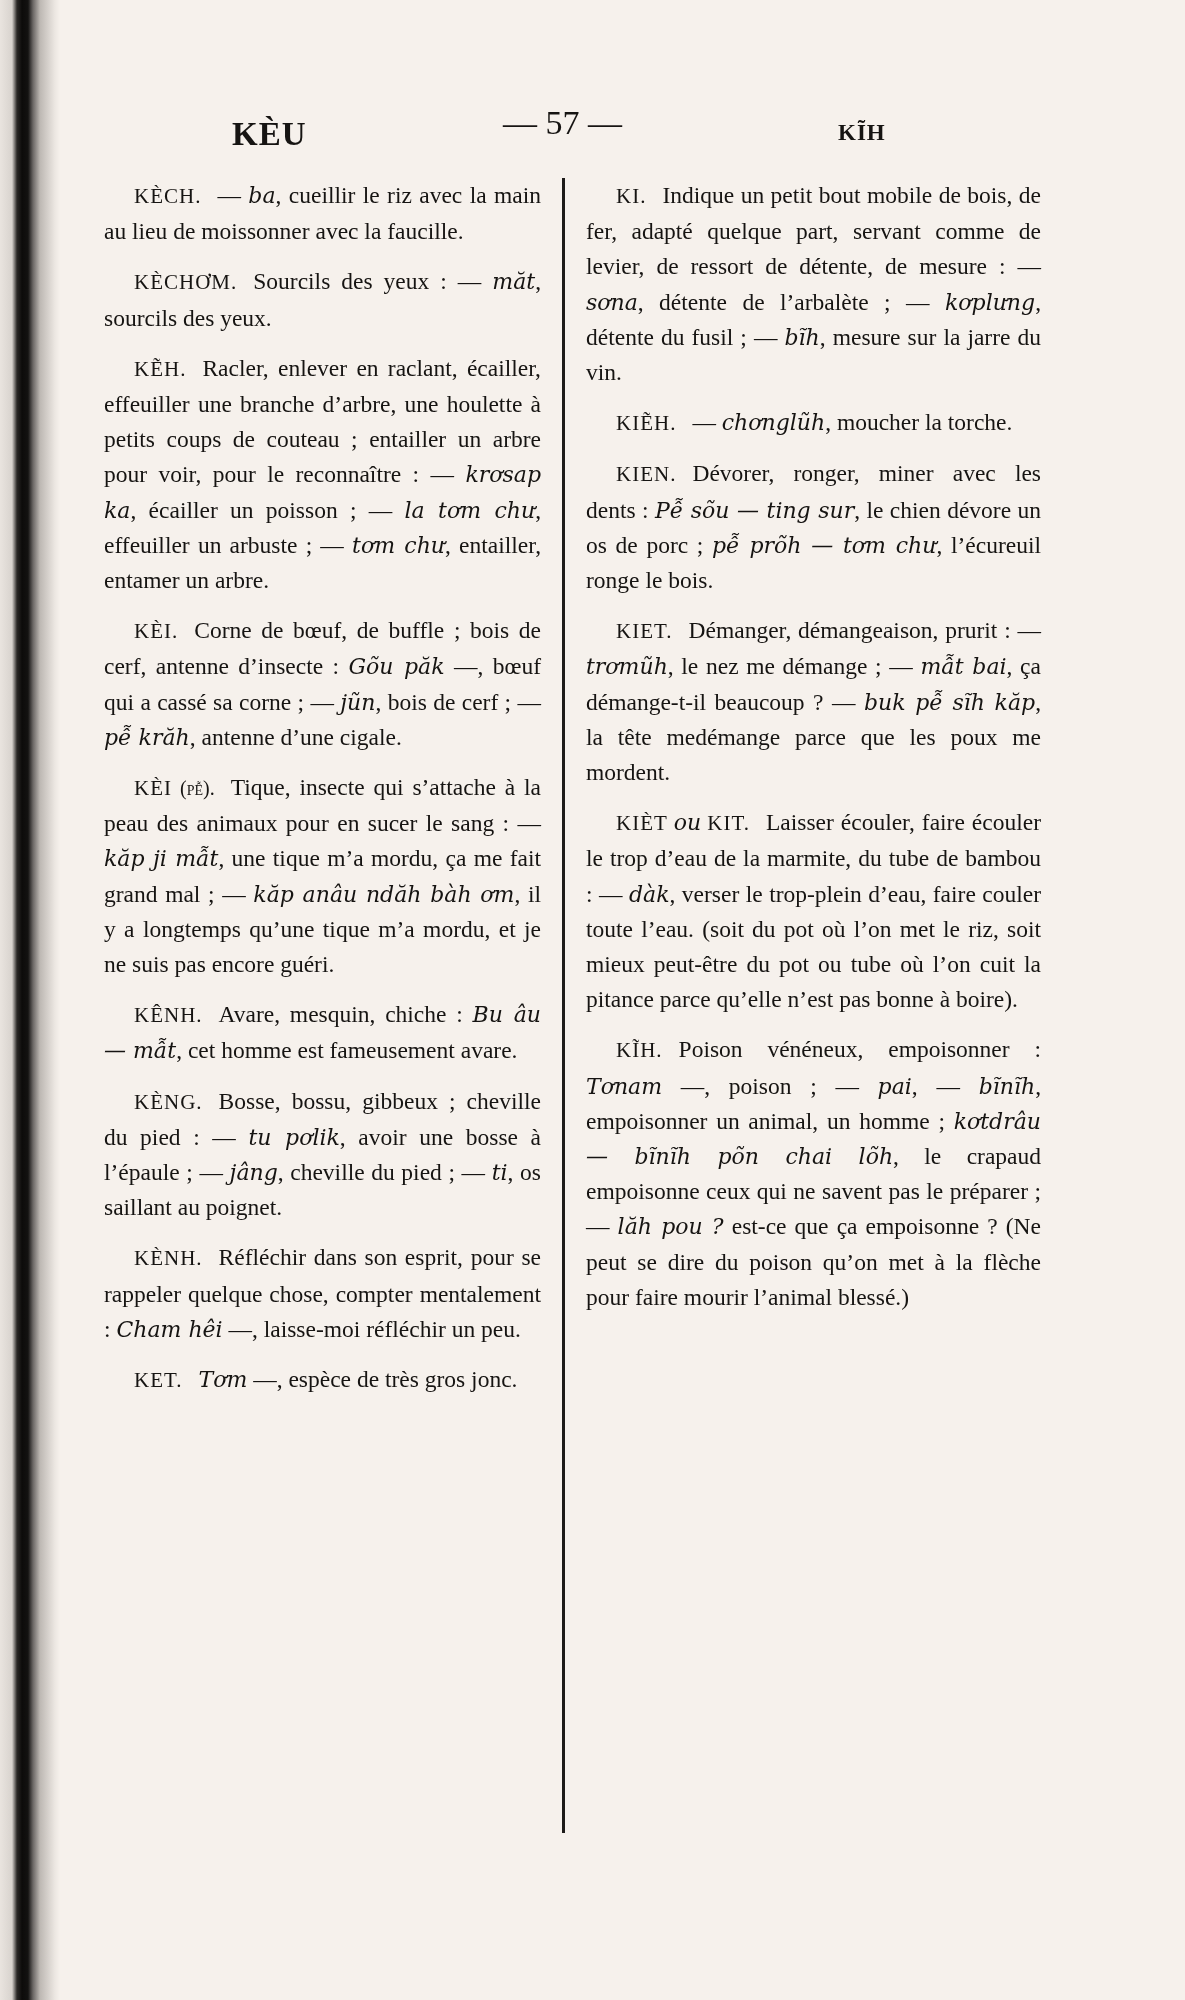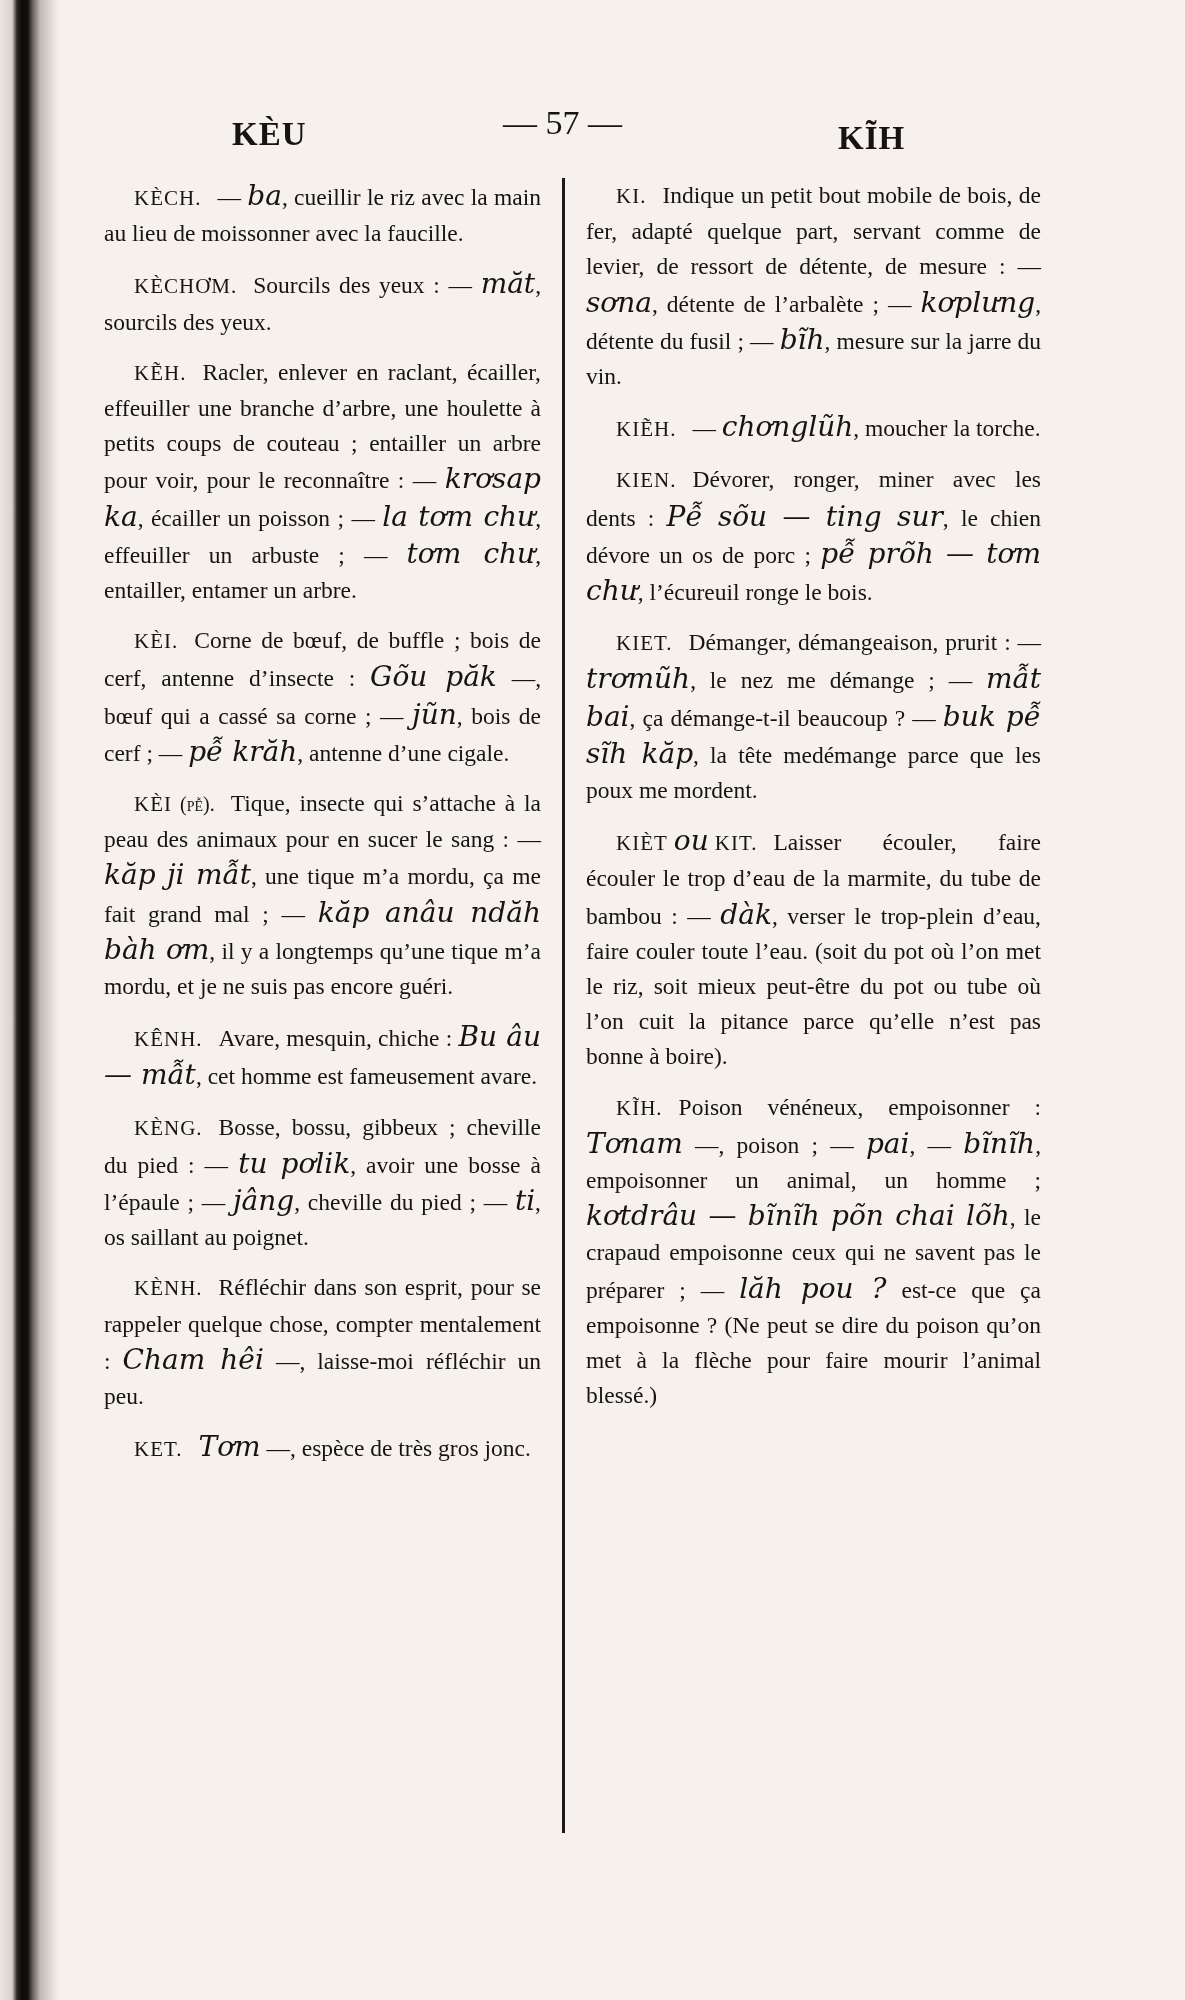--- a/index.html
+++ b/index.html
@@ -21,40 +21,40 @@
     position: absolute; left: 232px; top: 8px;
     font-size: 33px; font-weight: bold; letter-spacing: 1px;
   }
   .rh-center {
     position: absolute; left: 503px; top: -4px;
     font-size: 34px;
     text-align: center;
   }
   .rh-right {
     position: absolute; left: 838px; top: 12px;
-    font-size: 33px; font-weight: bold; letter-spacing: 1px;
+    font-size: 23px; font-weight: bold; letter-spacing: 1px;
   }
   .col {
     position: absolute; top: 178px;
     font-size: 23.5px; line-height: 35.2px;
     text-align: justify;
   }
   .col-left { left: 104px; width: 437px; }
   .col-right { left: 586px; width: 455px; }
   .divider {
     position: absolute; left: 562px; top: 178px; width: 3px; height: 1655px;
     background: #1d1b19;
   }
   .entry { margin: 0 0 15px 0; text-indent: 30px; }
   .hw {
     font-variant: small-caps; font-size: 21px; letter-spacing: 1px;
     margin-right: 16px;
   }
   .hw-sc { font-variant: small-caps; font-size: 20px; }
-  i { font-style: italic; font-family: "DejaVu Serif", "Liberation Serif", serif; font-size: 28px; }
+  i { font-style: italic; font-family: "DejaVu Serif", "Liberation Serif", serif; font-size: 22px; }
 </style>
 </head>
 <body>
 
 <div class="binding"></div>
 
 <div class="running-head">
   <div class="rh-left">KÈU</div>
   <div class="rh-center">— 57 —</div>
   <div class="rh-right">KĨH</div>

